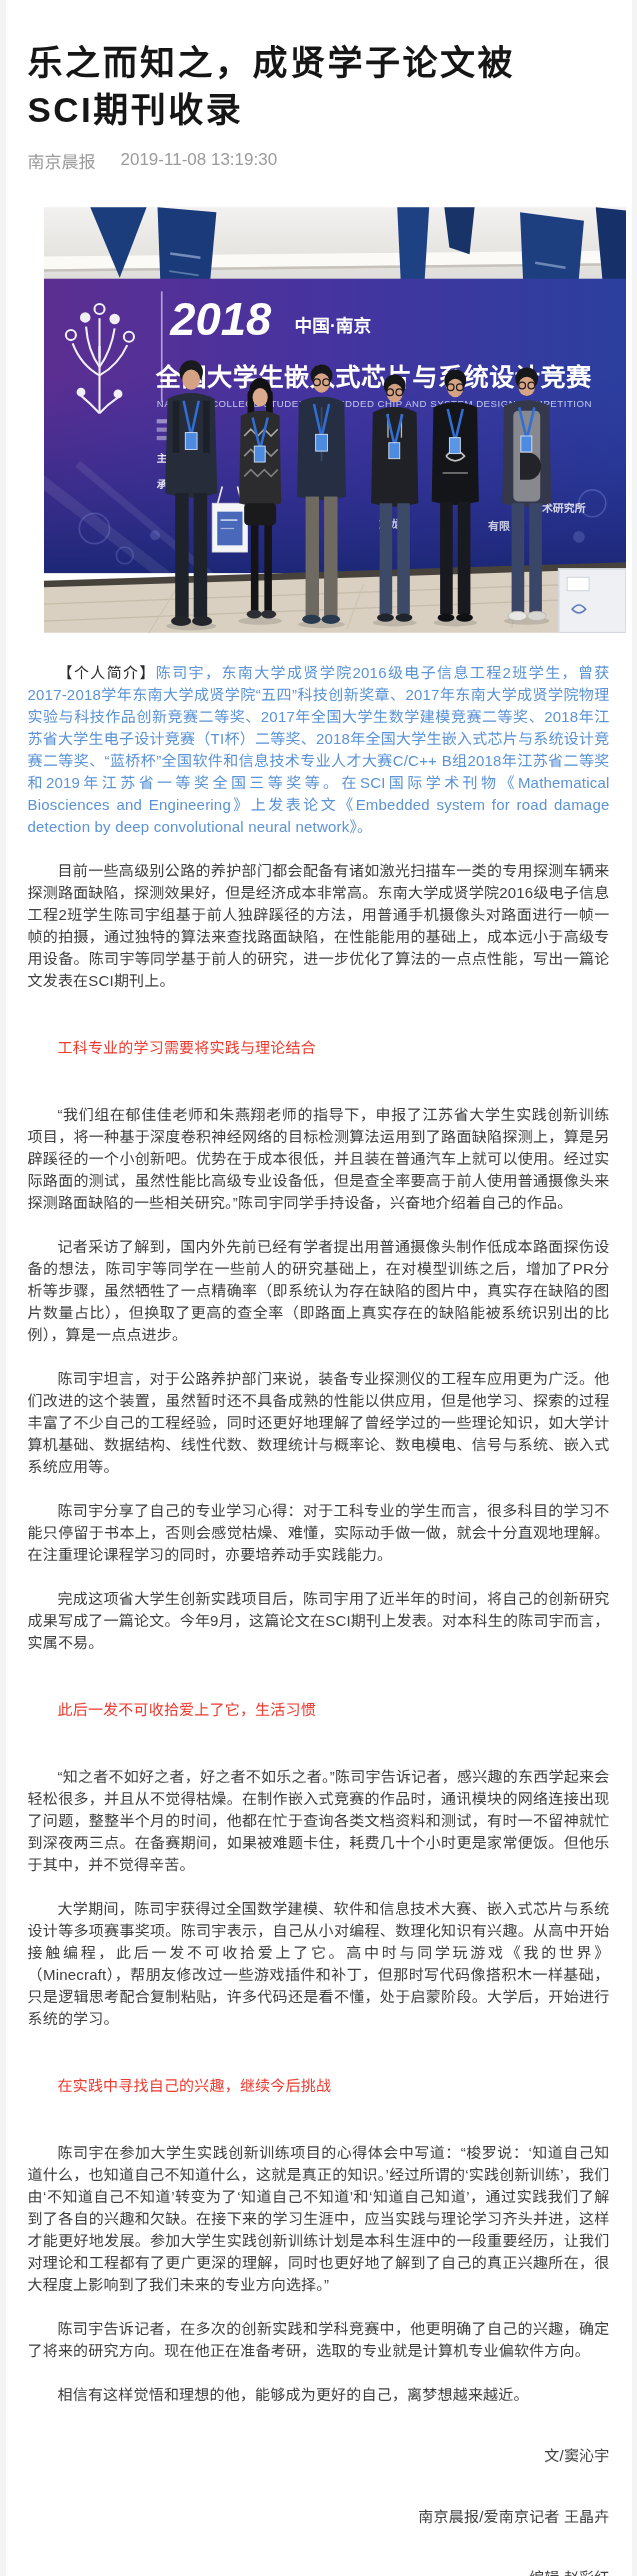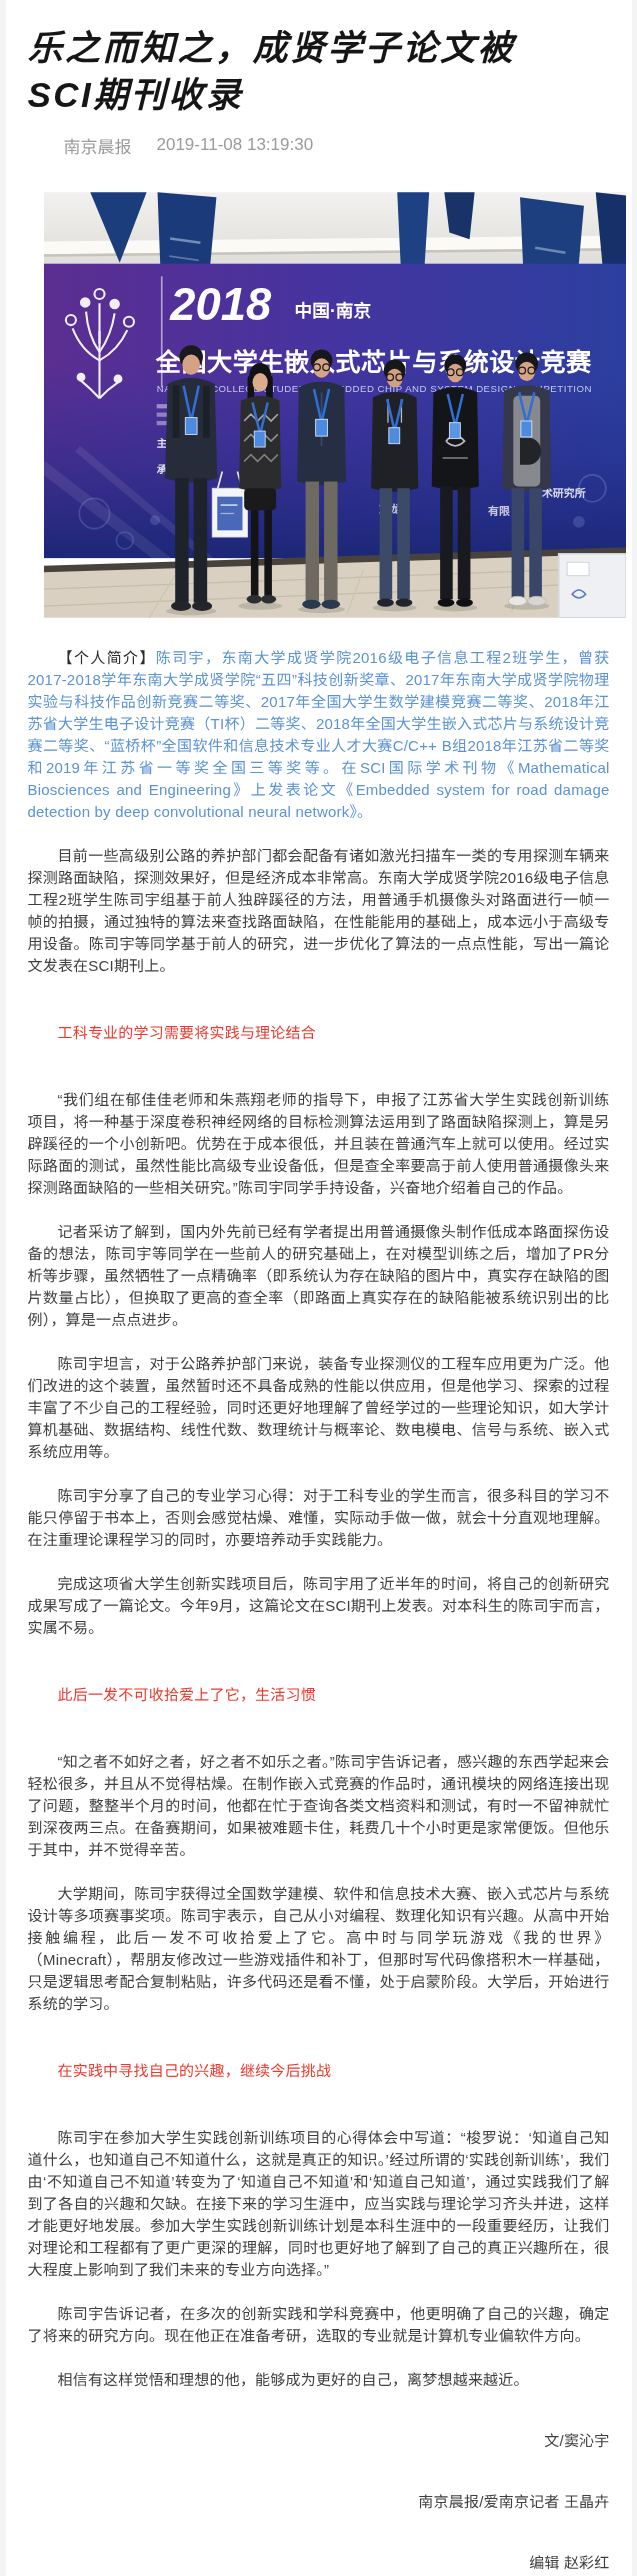--- a/index.html
+++ b/index.html
@@ -3,29 +3,28 @@
 <meta charset="utf-8">
 <style>
   * { box-sizing: border-box; margin: 0; padding: 0; }
   html, body { background: #f4f4f4; }
   body { font-family: "Liberation Sans", "DejaVu Sans", sans-serif; }
   .card {
     width: 626px; min-height: 2576px; margin: 0 auto;
     background: #ffffff; padding: 1.7px 22px 50px;
   }
   h1.title {
-    margin-top: 22px; font-size: 35px; line-height: 47px;
+    margin-top: 37px; font-size: 35px; line-height: 47px;
     letter-spacing: 2.5px; font-weight: 700; color: #161616;
     font-family: "Liberation Sans", sans-serif;
-    font-style: italic;
   }
   h1.title span { display: block; }
   .meta {
     margin-top: 15px; display: flex; align-items: center; gap: 25px;
-    font-size: 17px; color: #9b9b9b; margin-left: 36px;
+    font-size: 17px; color: #9b9b9b;
   }
   .photo-wrap { margin-top: 34px; width: 614px; height: 426px; overflow: hidden; padding-left: 16px; }
   .photo-wrap svg { display: block; }
   .article-body { margin-top: 29px; }
   .para {
     font-size: 15px; line-height: 22px; color: #3f3f3f;
     margin: 22px 0; text-indent: 2em; text-align: justify;
     letter-spacing: 0.2px;
   }
   .para.heading { color: #ee3a2e; margin: 45px 0; text-align: left; }

